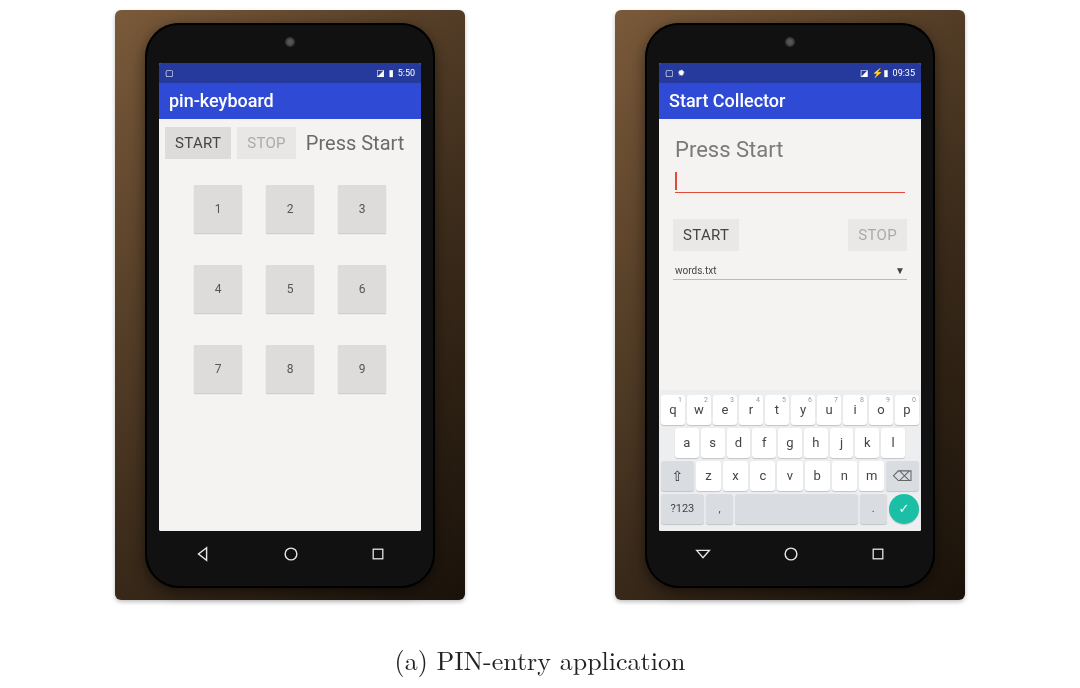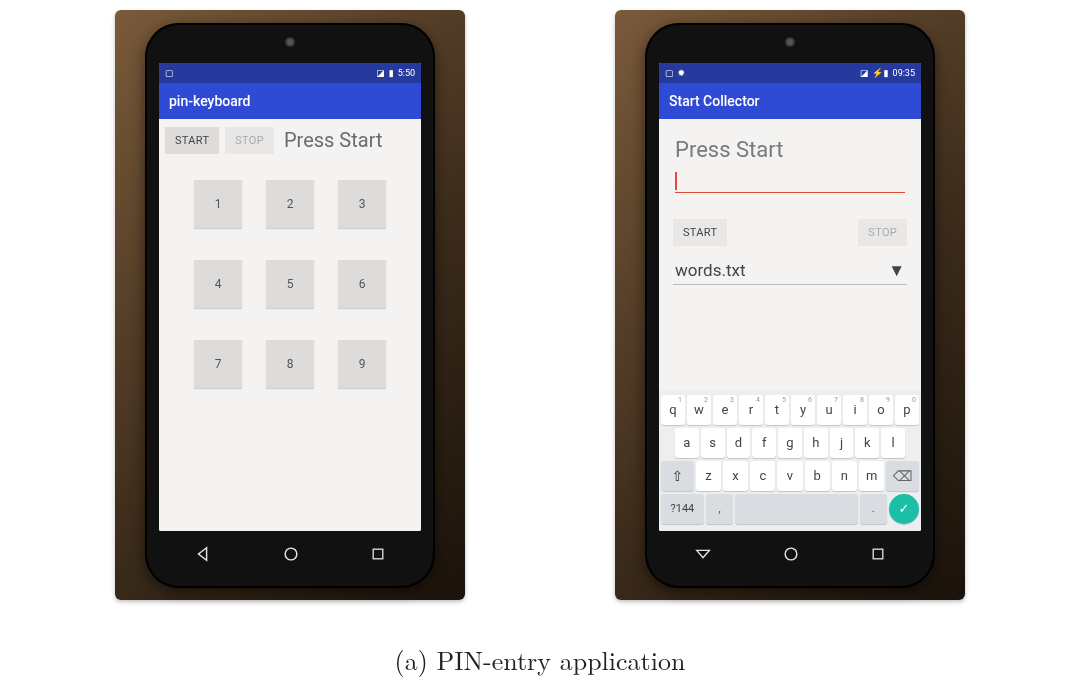--- a/index.html
+++ b/index.html
@@ -89,41 +89,41 @@
     align-items: center;
     justify-content: flex-end;
     padding: 0 6px;
     gap: 4px;
   }
   .statusbar .left { margin-right:auto; display:flex; gap:4px;}
   .appbar {
     height: 36px;
     background: #2F4BD6;
     color: #fff;
-    font-size: 14px;
+    font-size: 18px;
     font-weight: 500;
     display: flex;
     align-items: center;
     padding: 0 10px;
   }
   .content {
     flex: 1;
     background: #f4f3f2;
     position: relative;
   }
 
   
   .pin-top {
     display: flex;
     align-items: center;
     gap: 6px;
     padding: 8px 6px 0 6px;
   }
   .md-btn {
-    font-size: 11px;
+    font-size: 15px;
     color: #444;
     background: #dedcdb;
     padding: 7px 10px;
     letter-spacing: .3px;
   }
   .md-btn.disabled { color:#aaa; background:#e8e7e6; }
   .prompt {
     font-size: 20px;
     color: #6b6b6b;
     margin-left: 4px;
@@ -160,21 +160,21 @@
     position:absolute; left:0; top:2px; bottom:2px;
     width: 1.5px; background:#e04a3a;
   }
   .row-btns {
     display:flex; justify-content: space-between;
     padding: 26px 14px 0 14px;
   }
   .row-btns .md-btn { background:#e9e8e7;}
   .spinner {
     margin: 10px 14px 0 14px;
-    font-size: 17px;
+    font-size: 10px;
     color:#444;
     border-bottom:1px solid #bbb;
     padding: 4px 2px 3px 2px;
     display:flex; justify-content:space-between; align-items:center;
   }
   .kbd {
     position:absolute; left:0; right:0; bottom:0;
     background:#eceef0;
     padding: 2px 2px 4px 2px;
   }
@@ -338,21 +338,21 @@
                 <div class="kbd-row">
                   <div class="key fn" style="flex:1.3">
                     <span class="shift-ic">⇧</span>
                   </div>
                   <div id="kbd-row3-letters" style="display:contents"><div class="key">z</div><div class="key">x</div><div class="key">c</div><div class="key">v</div><div class="key">b</div><div class="key">n</div><div class="key">m</div></div>
                   <div class="key fn" style="flex:1.3">
                     <span class="backspace-ic">⌫</span>
                   </div>
                 </div>
                 <div class="kbd-row">
-                  <div class="key fn" style="flex:1.4">?144</div>
+                  <div class="key fn" style="flex:1.4">?123</div>
                   <div class="key fn" style="flex:0.9">,</div>
                   <div class="key space"></div>
                   <div class="key fn" style="flex:0.9">.</div>
                   <div class="key action">
                     <span>✓</span>
                   </div>
                 </div>
               </div>
             </div>
 

